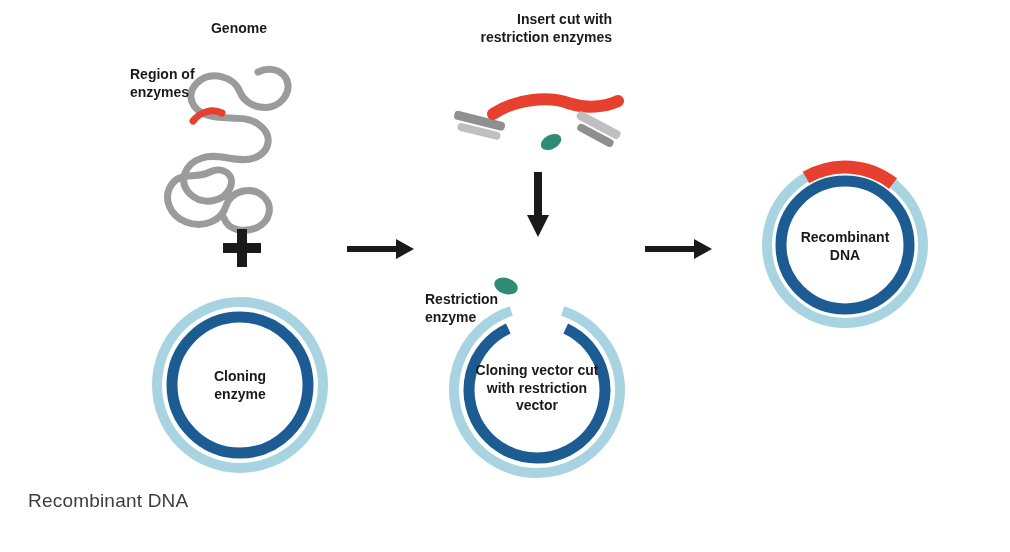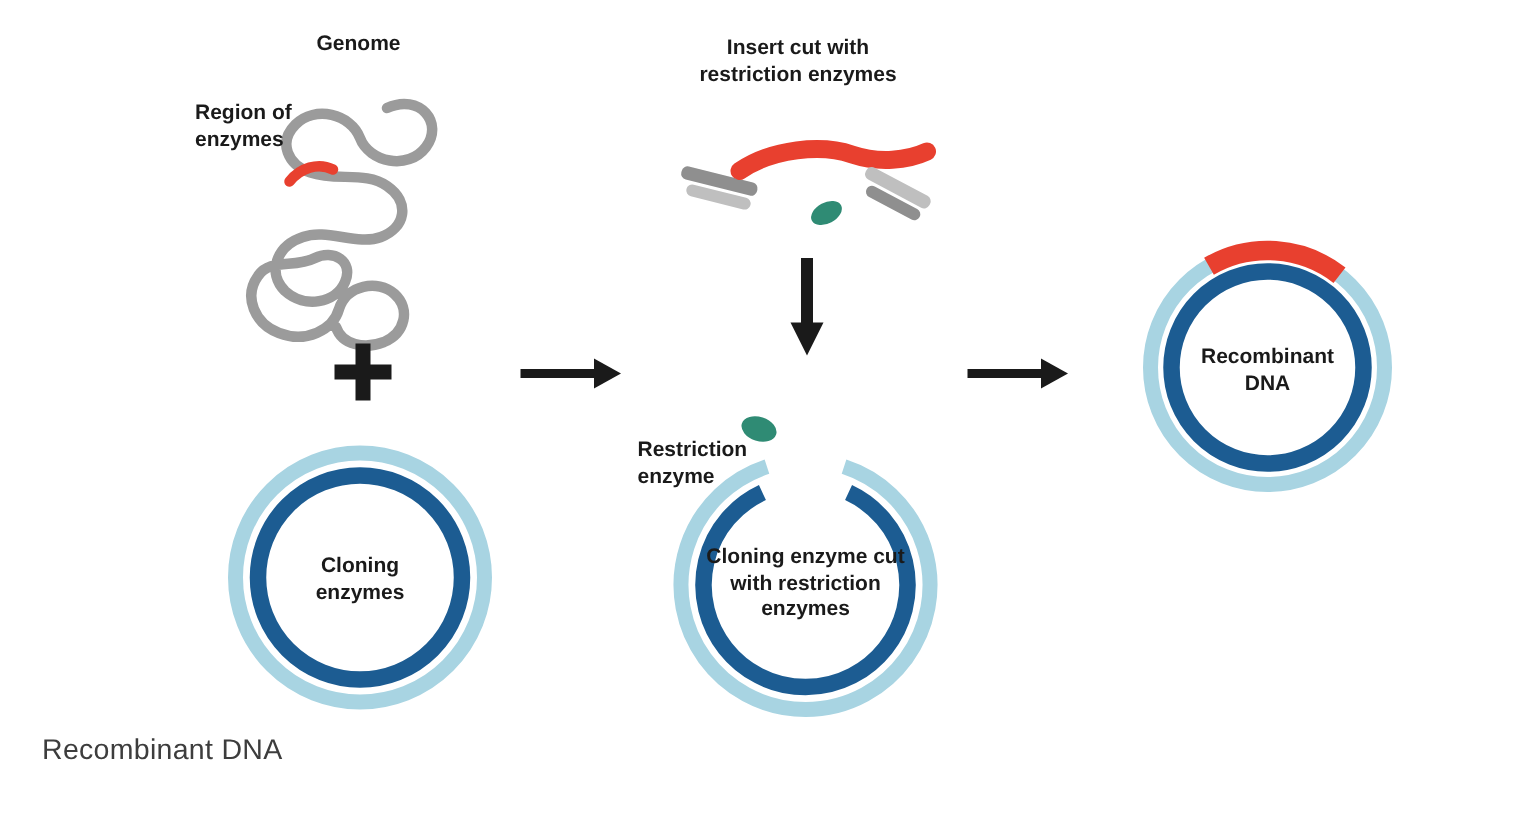--- a/index.html
+++ b/index.html
@@ -95,25 +95,25 @@
       <circle cx="845" cy="245" r="64" fill="none" stroke="#1c5c92" stroke-width="11"></circle>
       <path d="M 806,177.5 A 78,78 0 0 1 893,183.5" fill="none" stroke="#e8402f" stroke-width="13"></path>
     </g>
 
   </svg>
 
   <div class="lbl center" style="left:189px;top:20px;width:100px;text-align:center;">Genome</div>
 
   <div class="lbl" style="left:130px;top:66px;width:80px;">Region of enzymes</div>
 
-  <div class="lbl center" style="left:452px;top:23px;width:160px;">Insert cut with restriction enzymes</div>
+  <div class="lbl center" style="left:452px;top:11px;width:160px;text-align:right;">Insert cut with restriction enzymes</div>
 
   <div class="lbl" style="left:425px;top:261px;width:85px;margin-top:30px;">Restriction enzyme</div>
 
-  <div class="lbl center" style="left:195px;top:368px;width:90px;">Cloning enzymes</div>
+  <div class="lbl center" style="left:195px;top:368px;width:90px;">Cloning enzyme</div>
 
-  <div class="lbl center" style="left:467px;top:362px;width:140px;">Cloning enzyme cut with restriction enzymes</div>
+  <div class="lbl center" style="left:467px;top:362px;width:140px;">Cloning vector cut with restriction vector</div>
 
   <div class="lbl center" style="left:785px;top:229px;width:120px;">Recombinant DNA</div>
 
   <div class="lbl caption" style="left:28px;top:489px;width:300px;">Recombinant DNA</div>
 
 </div>
 
 </body></html>

